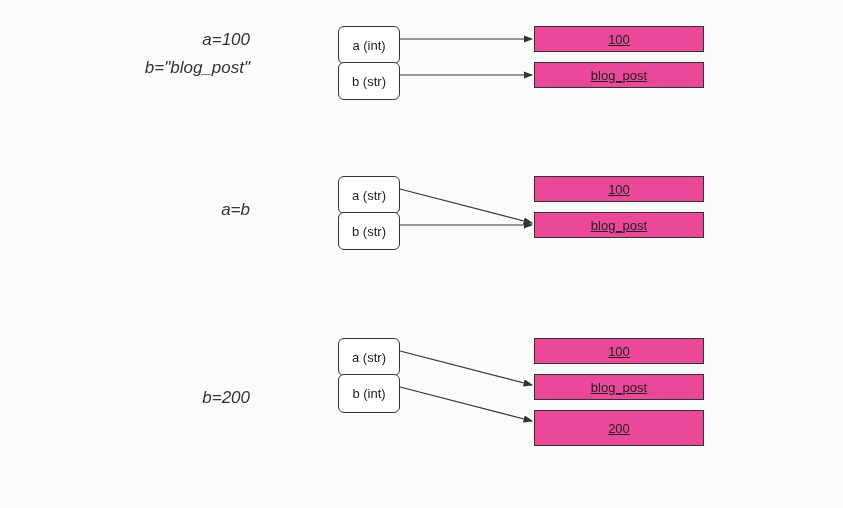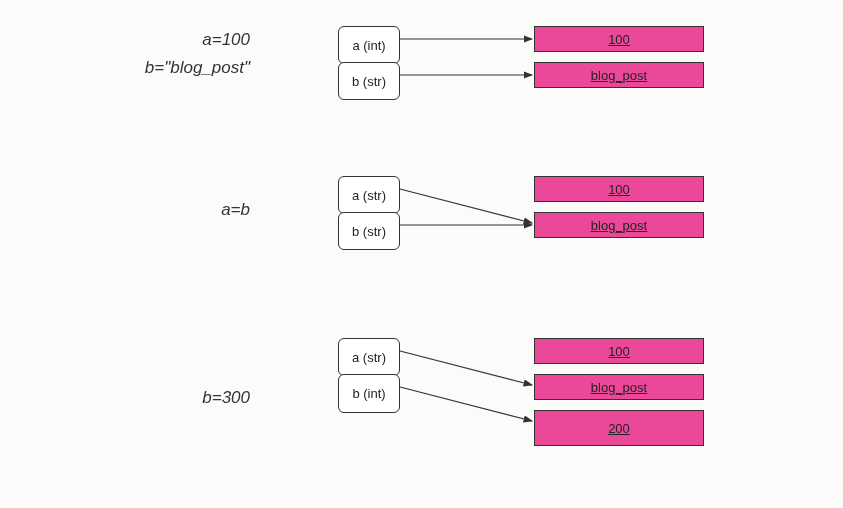--- a/index.html
+++ b/index.html
@@ -80,21 +80,21 @@
   <span>b (str)</span>
 </div>
 
 <div class="val-box" style="left:534px; top:176px; width:170px; height:26px;">
   <span>100</span>
 </div>
 <div class="val-box" style="left:534px; top:212px; width:170px; height:26px;">
   <span>blog_post</span>
 </div>
 
-<div class="code-label" style="left:100px; top:388px; width:150px;">b=300</div>
+<div class="code-label" style="left:100px; top:388px; width:150px;">b=200</div>
 
 <div class="var-box" style="left:338px; top:338px; width:62px; height:26px;">
   <span>a (str)</span>
 </div>
 <div class="var-box" style="left:338px; top:374px; width:62px; height:39px;">
   <span>b (int)</span>
 </div>
 
 <div class="val-box" style="left:534px; top:338px; width:170px; height:26px;">
   <span>100</span>

